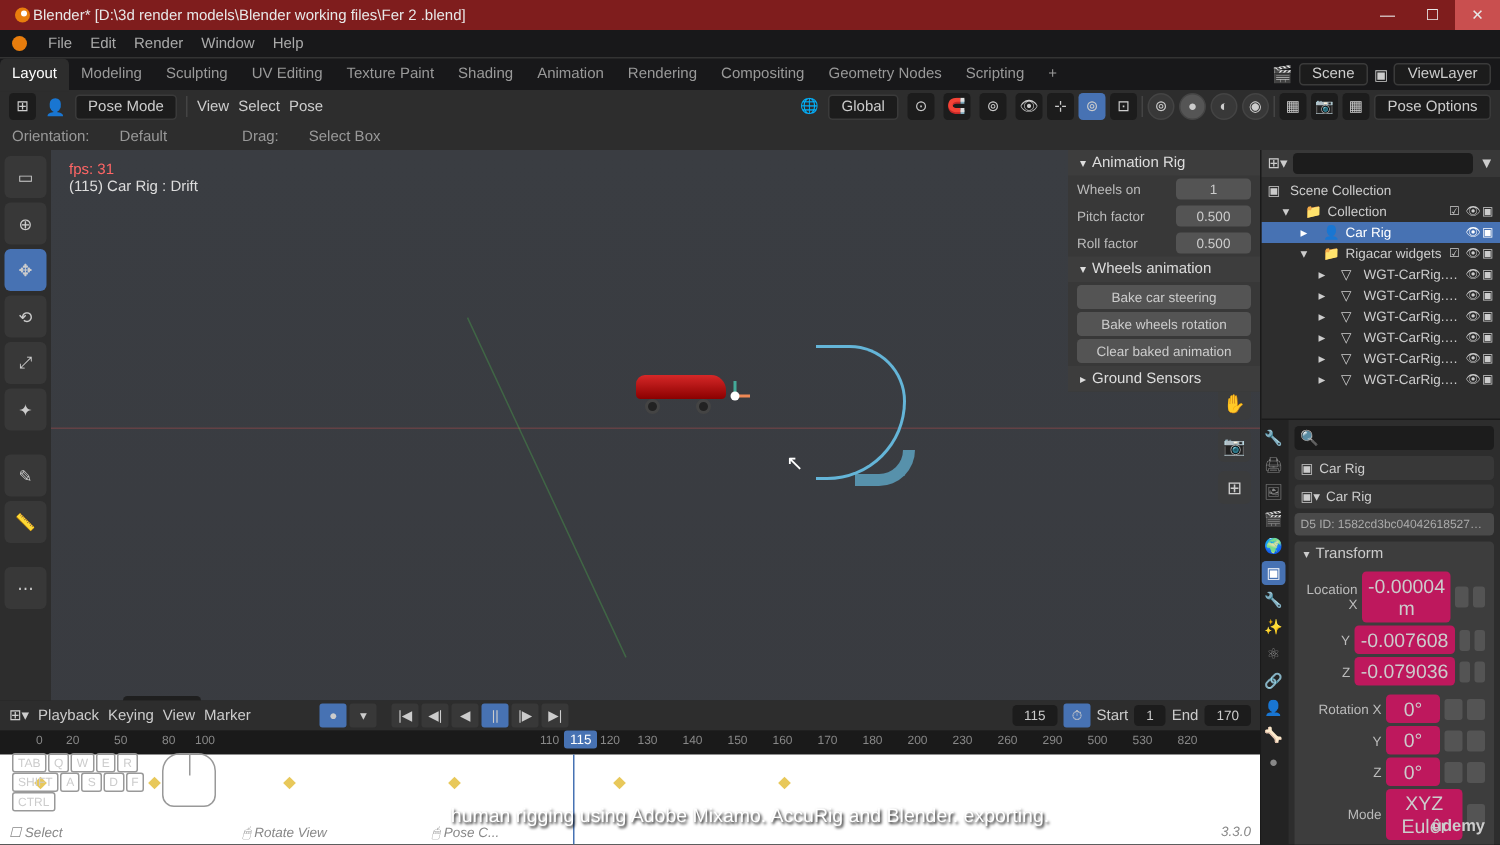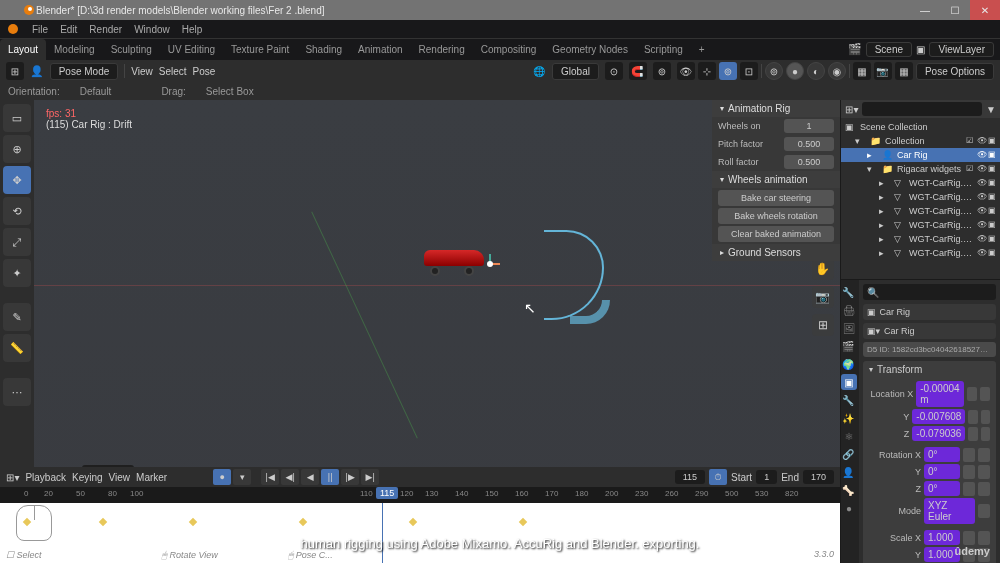--- a/index.html
+++ b/index.html
@@ -1,18 +1,18 @@
 <!DOCTYPE html>
 <html><head>
 <meta charset="utf-8">
 <style>
 * { margin: 0; padding: 0; box-sizing: border-box; font-family: -apple-system, BlinkMacSystemFont, "Segoe UI", sans-serif; }
 body { background: #1a1a1a; color: #ccc; font-size: 11px; overflow: hidden; width: 1000px; height: 563px; position: relative; }
 
-.titlebar { background: #737373; height: 20px; display: flex; align-items: center; padding-left: 22px; color: #e8e8e8; font-size: 10px; }
+.titlebar { background: #7f1d1d; height: 20px; display: flex; align-items: center; padding-left: 8px; color: #e8e8e8; font-size: 10px; }
 .titlebar-title { flex: 1; }
 .titlebar-controls { display: flex; }
 .titlebar-btn { width: 30px; height: 20px; display: flex; align-items: center; justify-content: center; font-size: 10px; }
 .titlebar-btn.close { background: #c94f4f; }
 
 .menubar { background: #18181a; height: 18px; display: flex; align-items: center; padding: 0 6px; font-size: 10px; color: #aaa; }
 .menubar .logo { width: 14px; height: 14px; margin-right: 6px; }
 .menubar .menu-item { padding: 0 6px; }
 
 .workspace-tabs { background: #18181a; height: 22px; display: flex; align-items: center; border-top: 1px solid #333; font-size: 10px; }
@@ -91,21 +91,21 @@
 .prop-body { flex: 1; padding: 4px; overflow: hidden; }
 .prop-search { background: #1c1c1c; height: 16px; border-radius: 3px; margin-bottom: 4px; display: flex; align-items: center; padding: 0 4px; }
 .prop-breadcrumb { display: flex; align-items: center; gap: 4px; padding: 3px 4px; background: #383838; border-radius: 3px; margin-bottom: 3px; font-size: 9px; }
 .prop-id { background: #4a4a4a; padding: 3px 4px; border-radius: 3px; font-size: 8px; color: #aaa; margin-bottom: 4px; white-space: nowrap; overflow: hidden; text-overflow: ellipsis; }
 .prop-section { background: #3d3d3d; border-radius: 3px; margin-bottom: 3px; }
 .prop-sec-h { padding: 3px 6px; display: flex; align-items: center; gap: 4px; font-size: 10px; }
 .prop-sec-h .chev { font-size: 8px; }
 .prop-sec-body { padding: 3px 6px 6px; }
 .prop-field { display: flex; align-items: center; margin-bottom: 2px; gap: 3px; }
 .prop-fl { width: 52px; text-align: right; font-size: 9px; color: #bbb; }
-.prop-fv { flex: 1; background: #6d28d9; padding: 2px 4px; border-radius: 3px; text-align: left; font-size: 10px; }
+.prop-fv { flex: 1; background: #be185d; padding: 2px 4px; border-radius: 3px; text-align: center; font-size: 13px; }
 .prop-fa { width: 12px; height: 14px; background: #545454; border-radius: 2px; }
 
 .timeline { position: absolute; bottom: 0; left: 0; right: 160px; background: #232323; }
 .tl-header { height: 20px; background: #2d2d2d; display: flex; align-items: center; padding: 0 6px; gap: 6px; font-size: 10px; }
 .tl-controls { display: flex; gap: 2px; margin-left: 40px; }
 .tl-btn { width: 18px; height: 16px; background: #383838; border-radius: 2px; display: flex; align-items: center; justify-content: center; font-size: 9px; }
 .tl-right { margin-left: auto; display: flex; gap: 4px; align-items: center; }
 .tl-num { background: #1c1c1c; padding: 2px 8px; border-radius: 3px; font-size: 9px; }
 
 .tl-ruler { height: 16px; background: #1a1a1a; position: relative; display: flex; font-size: 8px; color: #888; }
@@ -567,19 +567,38 @@
     <div style="position:absolute;bottom:2px;left:6px;display:flex;gap:20px;font-size:9px;color:#888">
       <span>☐ <span>Select</span></span>
       <span style="margin-left:100px">🖱 <span>Rotate View</span></span>
       <span style="margin-left:50px">🖱 <span>Pose C...</span></span>
     </div>
     <div style="position:absolute;right:6px;bottom:4px;font-size:9px;color:#888">3.3.0</div>
   </div>
 </div>
 
 <div class="overlay-hint">
+  <div>
+    <div class="kb-row">
+        <span class="kb-key">TAB</span>
+        <span class="kb-key">Q</span>
+        <span class="kb-key">W</span>
+        <span class="kb-key">E</span>
+        <span class="kb-key">R</span>
+      </div>
+    <div class="kb-row">
+        <span class="kb-key">SHIFT</span>
+        <span class="kb-key">A</span>
+        <span class="kb-key">S</span>
+        <span class="kb-key">D</span>
+        <span class="kb-key">F</span>
+      </div>
+    <div class="kb-row">
+        <span class="kb-key">CTRL</span>
+      </div>
+  </div>
   <div class="mouse-icon"></div>
 </div>
 
 <div class="subtitles">
   <div>human rigging using Adobe Mixamo. AccuRig and Blender. exporting.</div>
 </div>
 <div class="udemy">ûdemy</div>
 
 </body></html>

